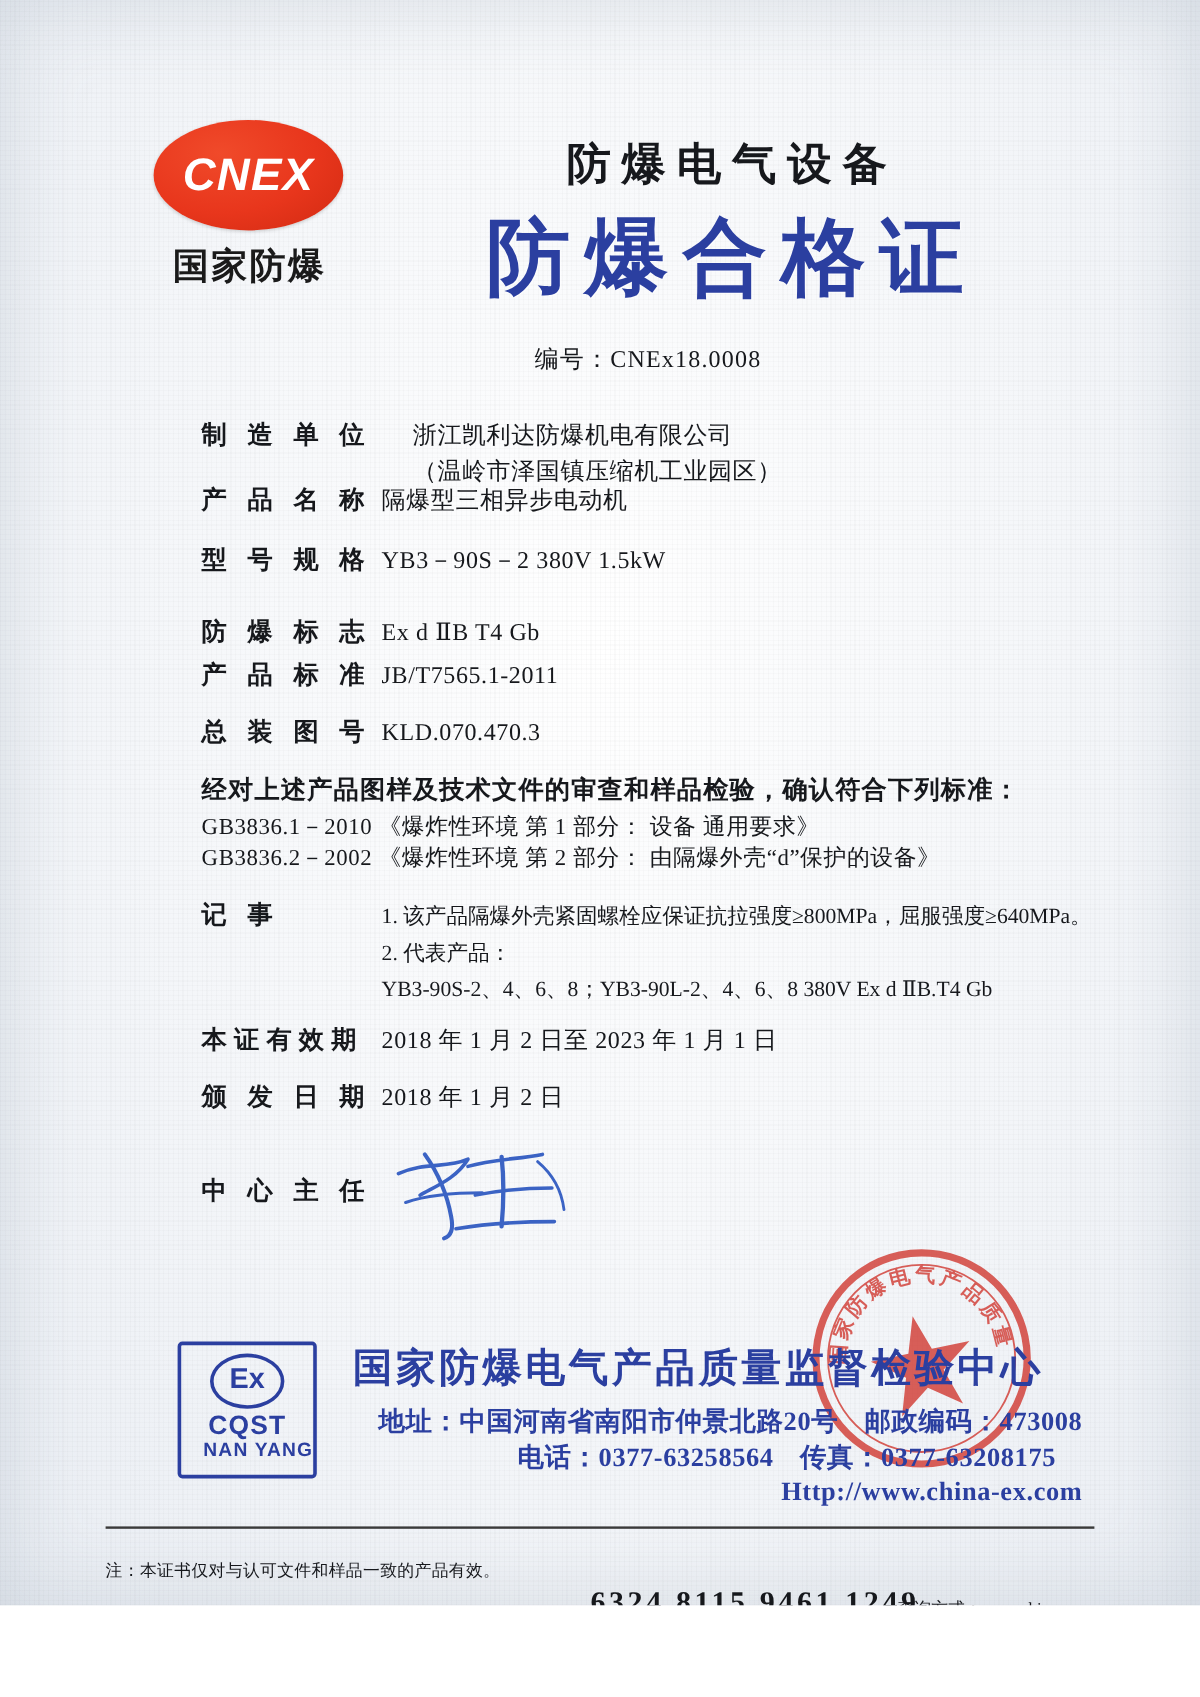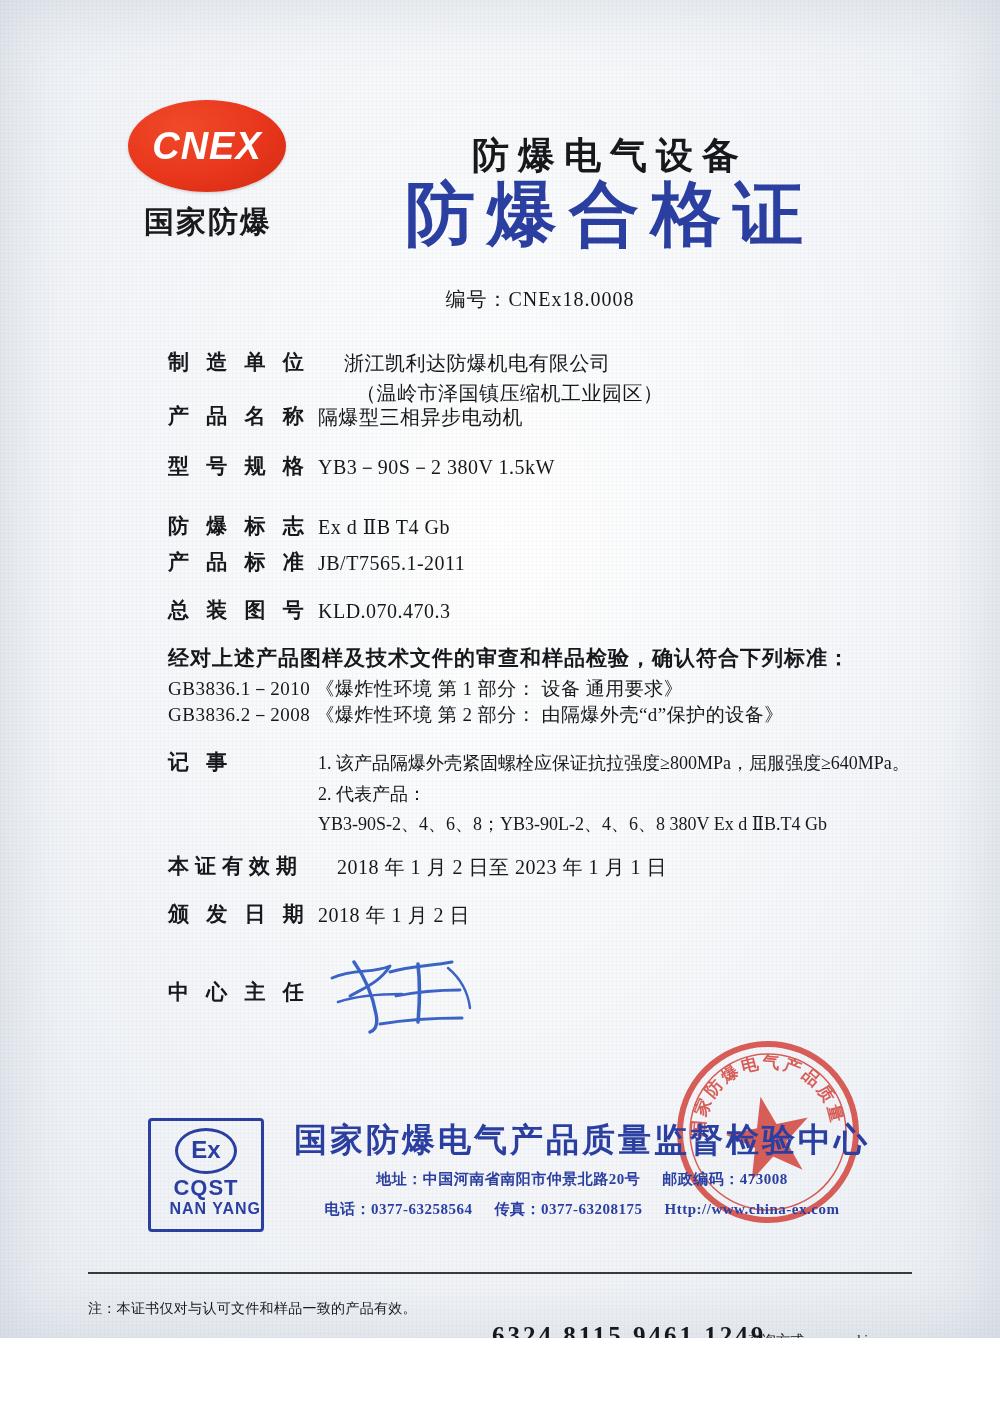--- a/index.html
+++ b/index.html
@@ -65,21 +65,20 @@
   .title-top {
     position: absolute;
     left: 330px;
     top: 112px;
     width: 560px;
     text-align: center;
     font-size: 37px;
     font-weight: bold;
     letter-spacing: 9px;
     color: #16181c;
-    margin-top: 19px;
   }
   .title-main {
     position: absolute;
     left: 320px;
     top: 168px;
     width: 580px;
     text-align: center;
     font-size: 70px;
     font-weight: bold;
     letter-spacing: 12px;
@@ -112,21 +111,20 @@
     white-space: nowrap;
   }
   .f-value {
     font-size: 20px;
     color: #16181c;
     letter-spacing: 0.5px;
     line-height: 1.5;
   }
   .f-value .sub {
     display: block;
-    margin-left: 12px;
   }
 
   .sec-head {
     position: absolute;
     left: 168px;
     font-size: 21px;
     font-weight: bold;
     color: #16181c;
     letter-spacing: 1px;
   }
@@ -210,22 +208,22 @@
     text-align: center;
     font-size: 33px;
     font-weight: bold;
     color: #2b3fa0;
     letter-spacing: 3px;
   }
   .org-line {
     position: absolute;
     width: 640px;
     left: 262px;
-    text-align: center;
-    font-size: 15px;
+    text-align: right;
+    font-size: 22px;
     font-weight: bold;
     color: #2b3fa0;
     letter-spacing: 0.5px;
   }
   .org-line .sp { display: inline-block; width: 22px; }
 
   .hr {
     position: absolute;
     left: 88px;
     top: 1272px;
@@ -312,32 +310,32 @@
     <div class="f-value">JB/T7565.1-2011</div>
   </div>
 
   <div class="field" style="left:168px; top:596px;">
     <div class="f-label">总 装 图 号</div>
     <div class="f-value">KLD.070.470.3</div>
   </div>
 
   <div class="sec-head" style="top:644px;">经对上述产品图样及技术文件的审查和样品检验，确认符合下列标准：</div>
   <div class="std-line" style="top:676px;">GB3836.1－2010  《爆炸性环境   第 1 部分：  设备  通用要求》</div>
-  <div class="std-line" style="top:702px;">GB3836.2－2008  《爆炸性环境   第 2 部分：  由隔爆外壳“d”保护的设备》</div>
+  <div class="std-line" style="top:702px;">GB3836.2－2002  《爆炸性环境   第 2 部分：  由隔爆外壳“d”保护的设备》</div>
 
   <div class="field" style="left:168px; top:748px;">
     <div class="f-label">记    事</div>
     <div>
       <div class="note-line">1. 该产品隔爆外壳紧固螺栓应保证抗拉强度≥800MPa，屈服强度≥640MPa。</div>
       <div class="note-line">2. 代表产品：</div>
       <div class="note-line">YB3-90S-2、4、6、8；YB3-90L-2、4、6、8  380V  Ex d ⅡB.T4 Gb</div>
     </div>
   </div>
 
-  <div class="field" style="left:168px; top:852px;gap:19px;">
+  <div class="field" style="left:168px; top:852px;">
     <div class="f-label">本证有效期</div>
     <div class="f-value">2018 年 1 月 2 日至 2023 年 1 月 1 日</div>
   </div>
 
   <div class="field" style="left:168px; top:900px;">
     <div class="f-label">颁 发 日 期</div>
     <div class="f-value">2018 年 1 月 2 日</div>
   </div>
 
   <div class="field" style="left:168px; top:978px;">

